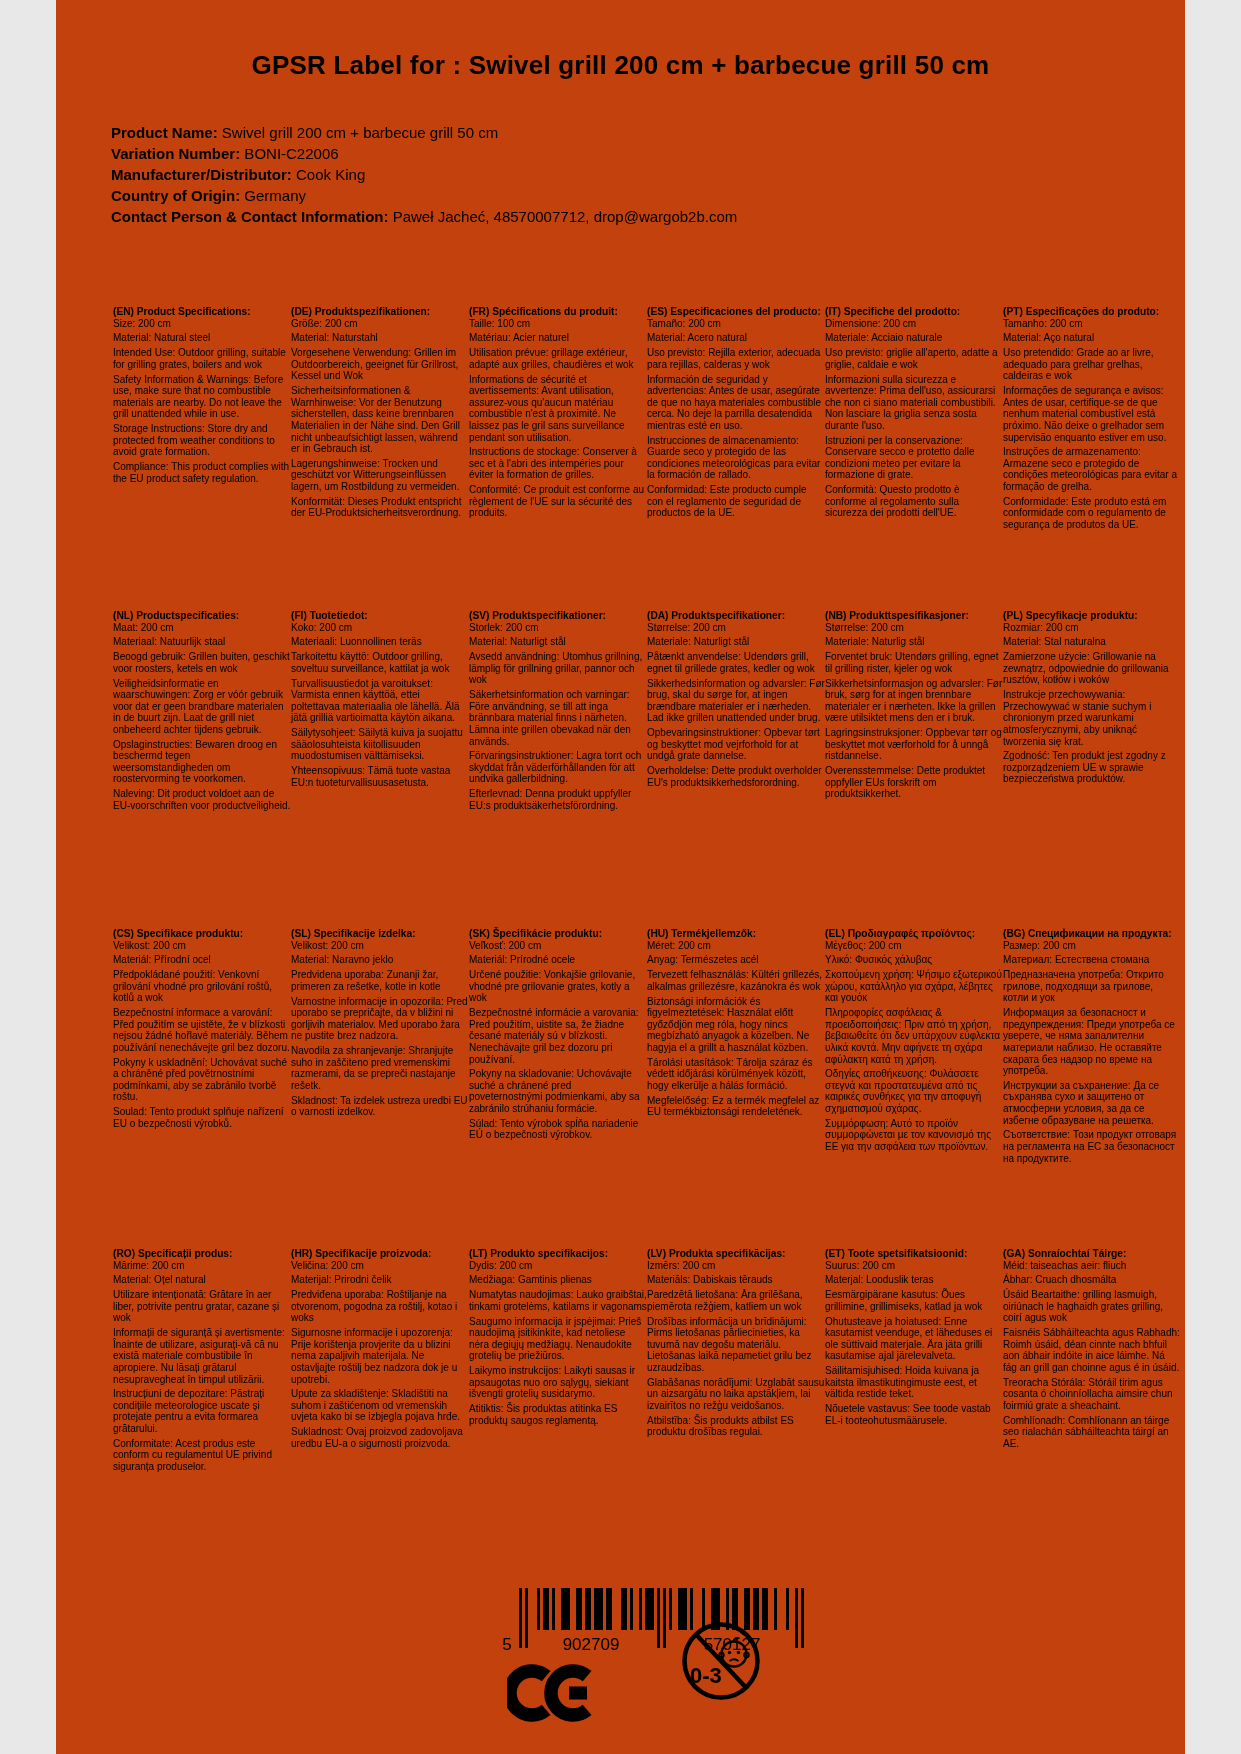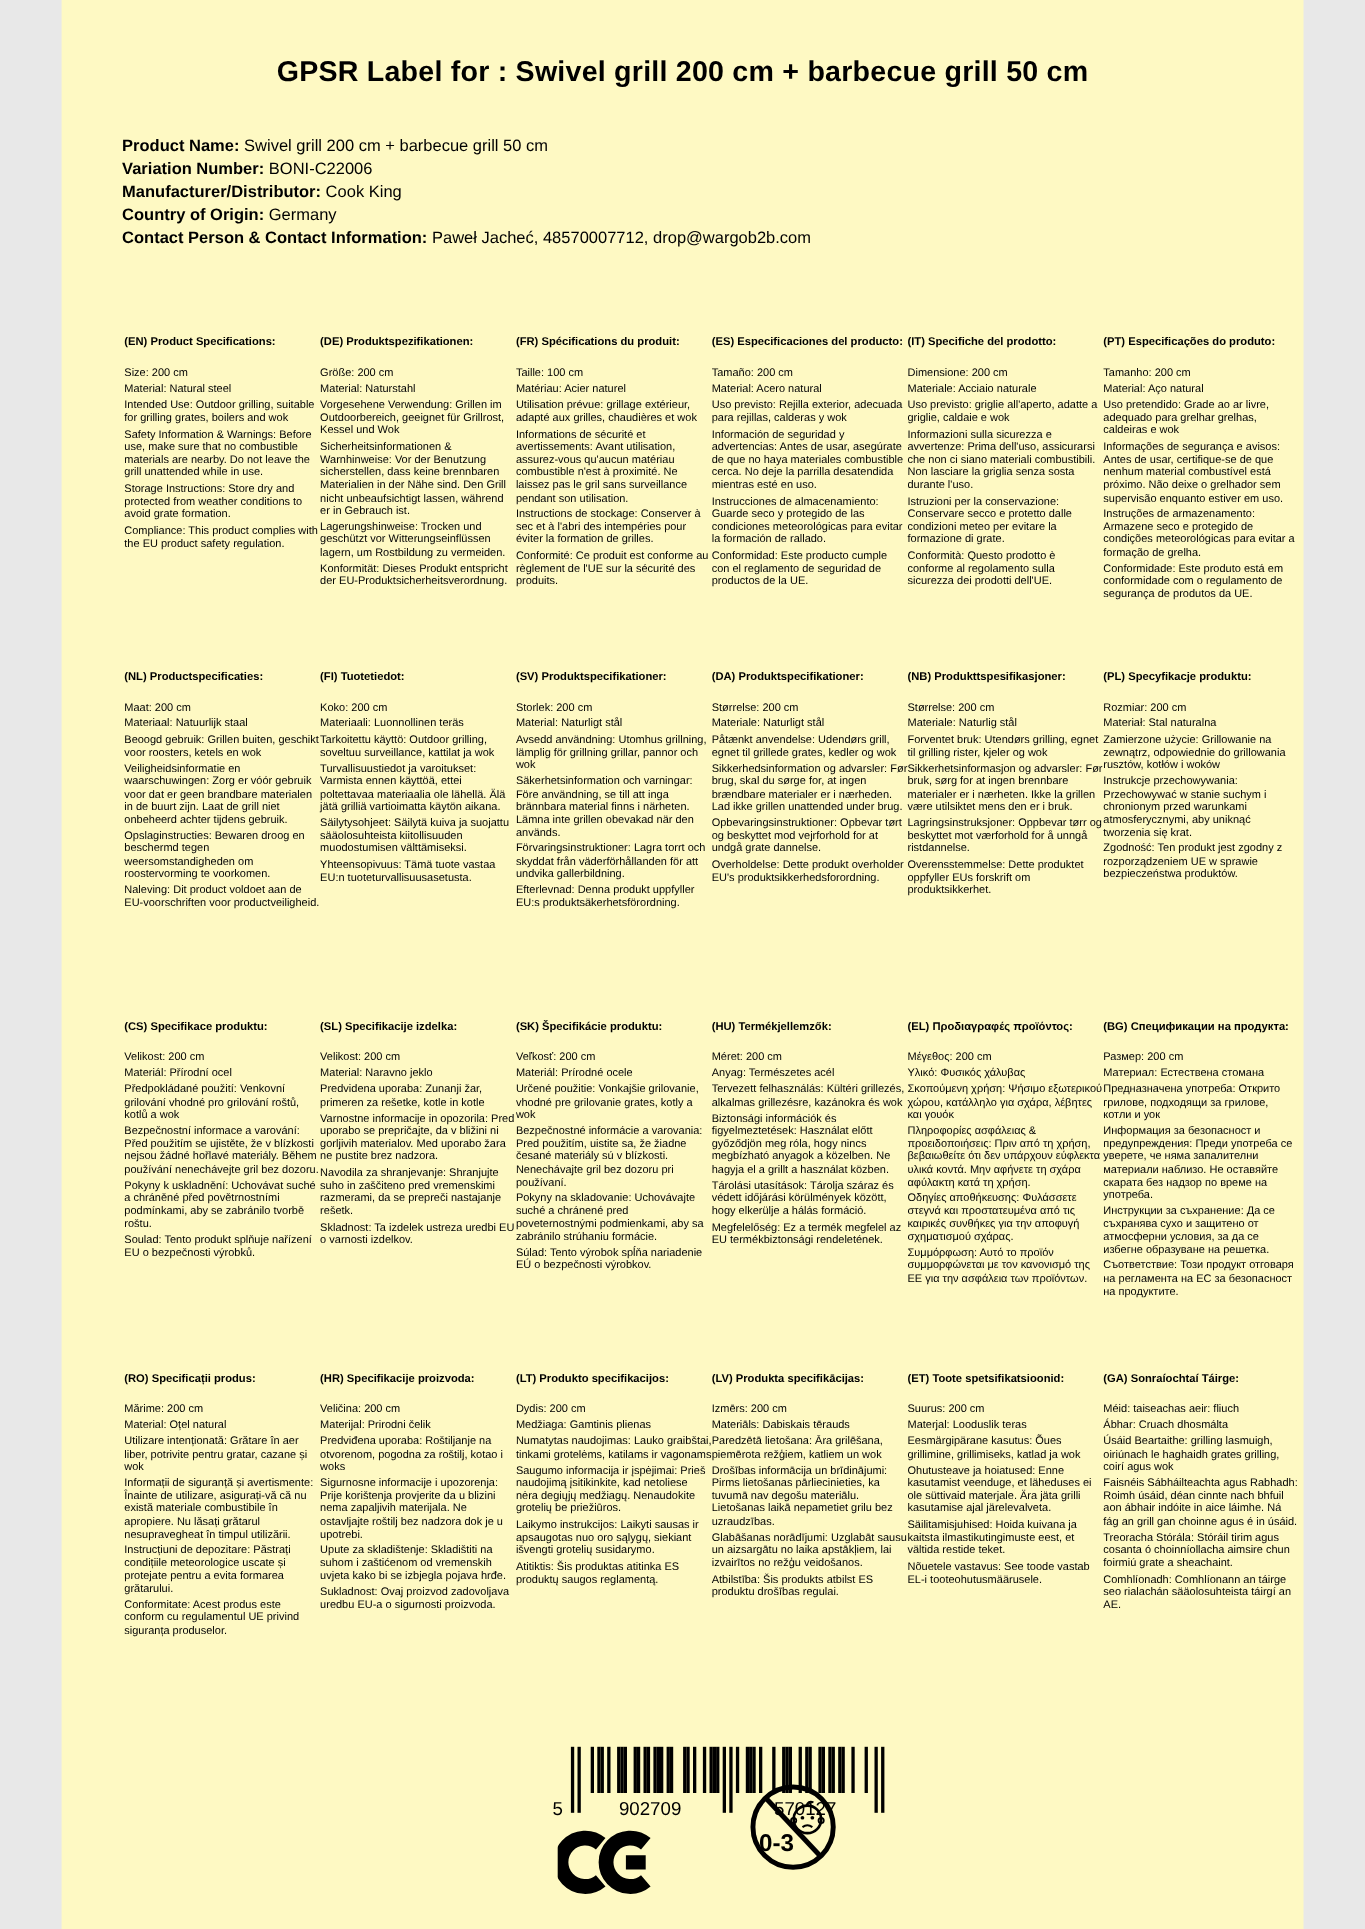--- a/index.html
+++ b/index.html
@@ -1,38 +1,38 @@
 <!DOCTYPE html>
 <html><head>
 <meta charset="utf-8">
 <style>
   html,body{margin:0;padding:0;background:#e8e8e8;}
   .page{
-    position:relative;width:1129px;height:1754px;background:#fef9c3;
+    position:relative;width:1129px;height:1754px;background:#c2410c;
     margin:0 auto;font-family:"Liberation Sans",sans-serif;color:#000;
     overflow:hidden;
   }
   .doc-title{
     position:absolute;top:50px;left:0;width:100%;text-align:center;
     font-size:26px;font-weight:bold;letter-spacing:0.2px;
   }
   #product-info{
     position:absolute;left:55px;top:122px;font-size:15px;line-height:21px;
   }
   .info-line .info-label{font-weight:bold;}
   .info-line .info-value{font-weight:normal;}
   #spec-grid{
     position:absolute;left:57px;top:306px;width:1153px;
     display:grid;grid-template-columns:repeat(6,178px);
     grid-template-rows:304px 318px 320px auto;
   }
   .spec-block{font-size:10px;line-height:11.6px;overflow:visible;}
   .spec-heading{font-weight:bold;font-size:10.2px;white-space:nowrap;}
   .spec-block p{margin:3.2px 0 0 0;overflow-wrap:break-word;}
-  .spec-block p.first{margin-top:16px;}
+  .spec-block p.first{margin-top:0;}
   #barcode-wrap{position:absolute;left:437px;top:1586px;}
   #ce-wrap{position:absolute;left:451px;top:1662px;}
   #age-wrap{position:absolute;left:624px;top:1620px;}
   svg text{font-family:"Liberation Sans",sans-serif;}
 </style>
 </head>
 <body>
 
 <div class="page">
 
@@ -253,21 +253,21 @@
         <p>Säilitamisjuhised: Hoida kuivana ja kaitsta ilmastikutingimuste eest, et vältida restide teket.</p>
         <p>Nõuetele vastavus: See toode vastab EL-i tooteohutusmäärusele.</p>
       </div>
       <div class="spec-block">
         <div class="spec-heading">(GA) Sonraíochtaí Táirge:</div>
         <p class="first">Méid: taiseachas aeir: fliuch</p>
         <p>Ábhar: Cruach dhosmálta</p>
         <p>Úsáid Beartaithe: grilling lasmuigh, oiriúnach le haghaidh grates grilling, coirí agus wok</p>
         <p>Faisnéis Sábháilteachta agus Rabhadh: Roimh úsáid, déan cinnte nach bhfuil aon ábhair indóite in aice láimhe. Ná fág an grill gan choinne agus é in úsáid.</p>
         <p>Treoracha Stórála: Stóráil tirim agus cosanta ó choinníollacha aimsire chun foirmiú grate a sheachaint.</p>
-        <p>Comhlíonadh: Comhlíonann an táirge seo rialachán sääolosuhteista táirgí an AE.</p>
+        <p>Comhlíonadh: Comhlíonann an táirge seo rialachán sábháilteachta táirgí an AE.</p>
       </div>
     </div>
 
   <div id="barcode-wrap">
     <svg id="barcode-svg" width="320" height="68" viewBox="0 0 320 68">
         <rect x="26" y="2" width="3" height="60" fill="#000"></rect>
         <rect x="32" y="2" width="3" height="60" fill="#000"></rect>
         <rect x="44" y="2" width="3" height="42" fill="#000"></rect>
         <rect x="50" y="2" width="3" height="42" fill="#000"></rect>
         <rect x="53" y="2" width="3" height="42" fill="#000"></rect>

